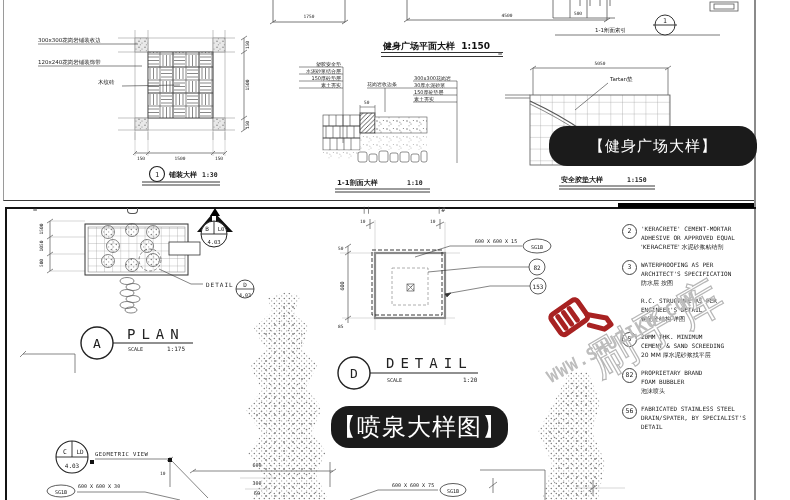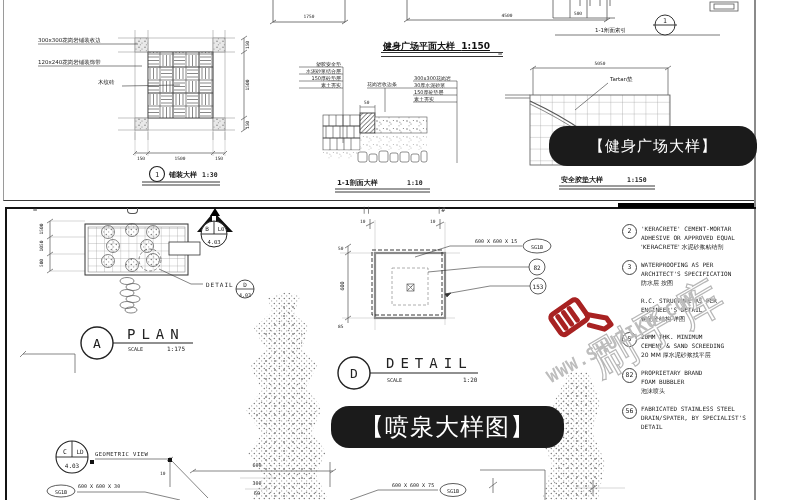--- a/index.html
+++ b/index.html
@@ -9,23 +9,23 @@
   .cjk{font-family:"DejaVu Sans","Liberation Sans",sans-serif;}
   
   #top-panel{left:3px;top:0;width:751px;height:200px;border-left:1px solid #9a9a9a;border-bottom:1px solid #3a3a3a;}
   #bottom-panel{left:5px;top:207px;width:749px;height:293px;border-top:2px solid #141414;border-left:2px solid #141414;}
   #right-border{left:754px;top:0;width:2px;height:500px;background:#8a8a8a;}
   #thick-seg{left:618px;top:203px;width:136px;height:5px;background:#000;}
   
   .badge{background:#1b1b1b;color:#fff;border-radius:18px;display:flex;align-items:center;justify-content:center;
          font-family:"DejaVu Sans","Liberation Sans",sans-serif;z-index:10;letter-spacing:1px;}
   #badge-fitness{left:549px;top:126px;width:208px;height:40px;font-size:15px;}
-  #badge-fountain{left:331px;top:406px;width:233px;height:42px;font-size:24px;}
+  #badge-fountain{left:331px;top:406px;width:177px;height:42px;font-size:24px;}
   
-  #plaza-title{left:383px;top:40px;font-size:9px;font-weight:bold;color:#111;white-space:nowrap;z-index:3;text-decoration:underline;}
+  #plaza-title{left:383px;top:40px;font-size:9px;font-weight:bold;color:#111;white-space:nowrap;z-index:3;}
   #plaza-underline{left:381px;top:52px;width:122px;height:3px;border-top:1px solid #333;border-bottom:1px solid #333;}
   .tinyglyph{font-size:7px;color:#444;z-index:3;}
   
   #notes{left:622px;top:224px;width:132px;z-index:2;}
   .note{display:flex;gap:4px;margin-bottom:9px;}
   .ncirc{width:13px;height:13px;border:1px solid #444;border-radius:50%;font-size:6.5px;line-height:13px;
          text-align:center;flex:none;color:#222;}
   .ncirc.ghost{border-color:transparent;}
   .nlines{font-size:6px;line-height:1.5;color:#222;white-space:nowrap;}
   .nlines .cjk{font-size:6px;}

